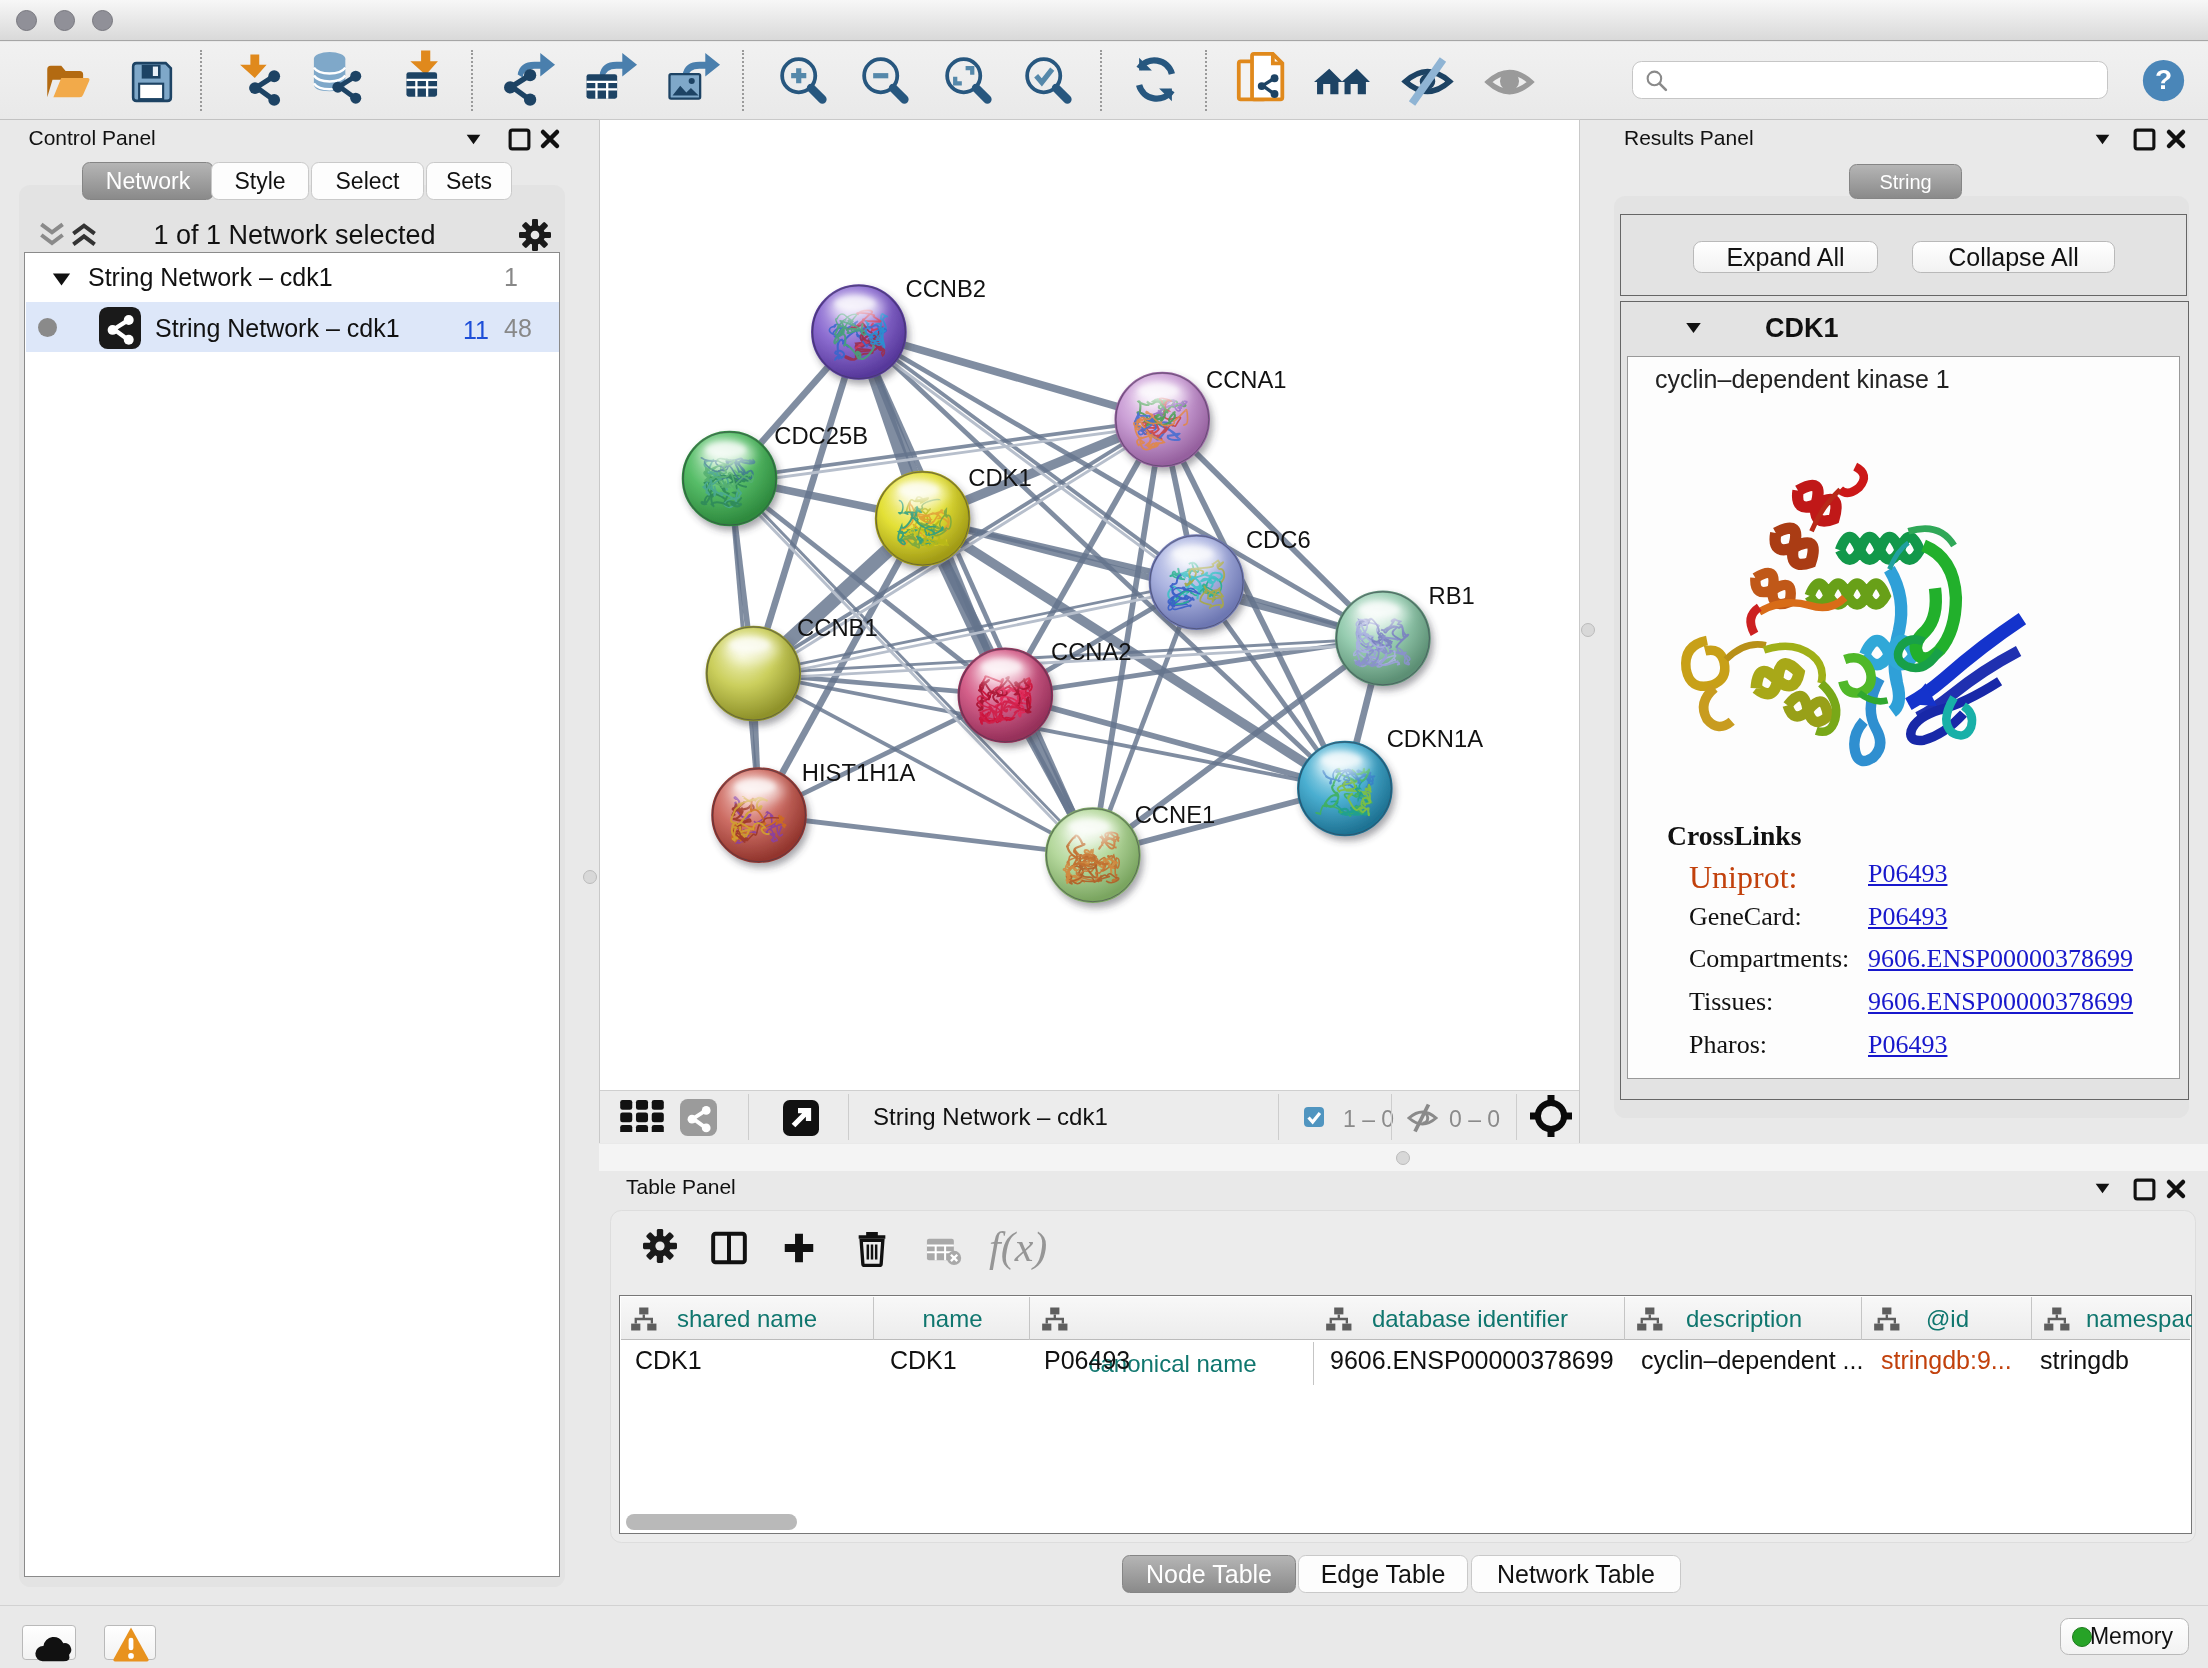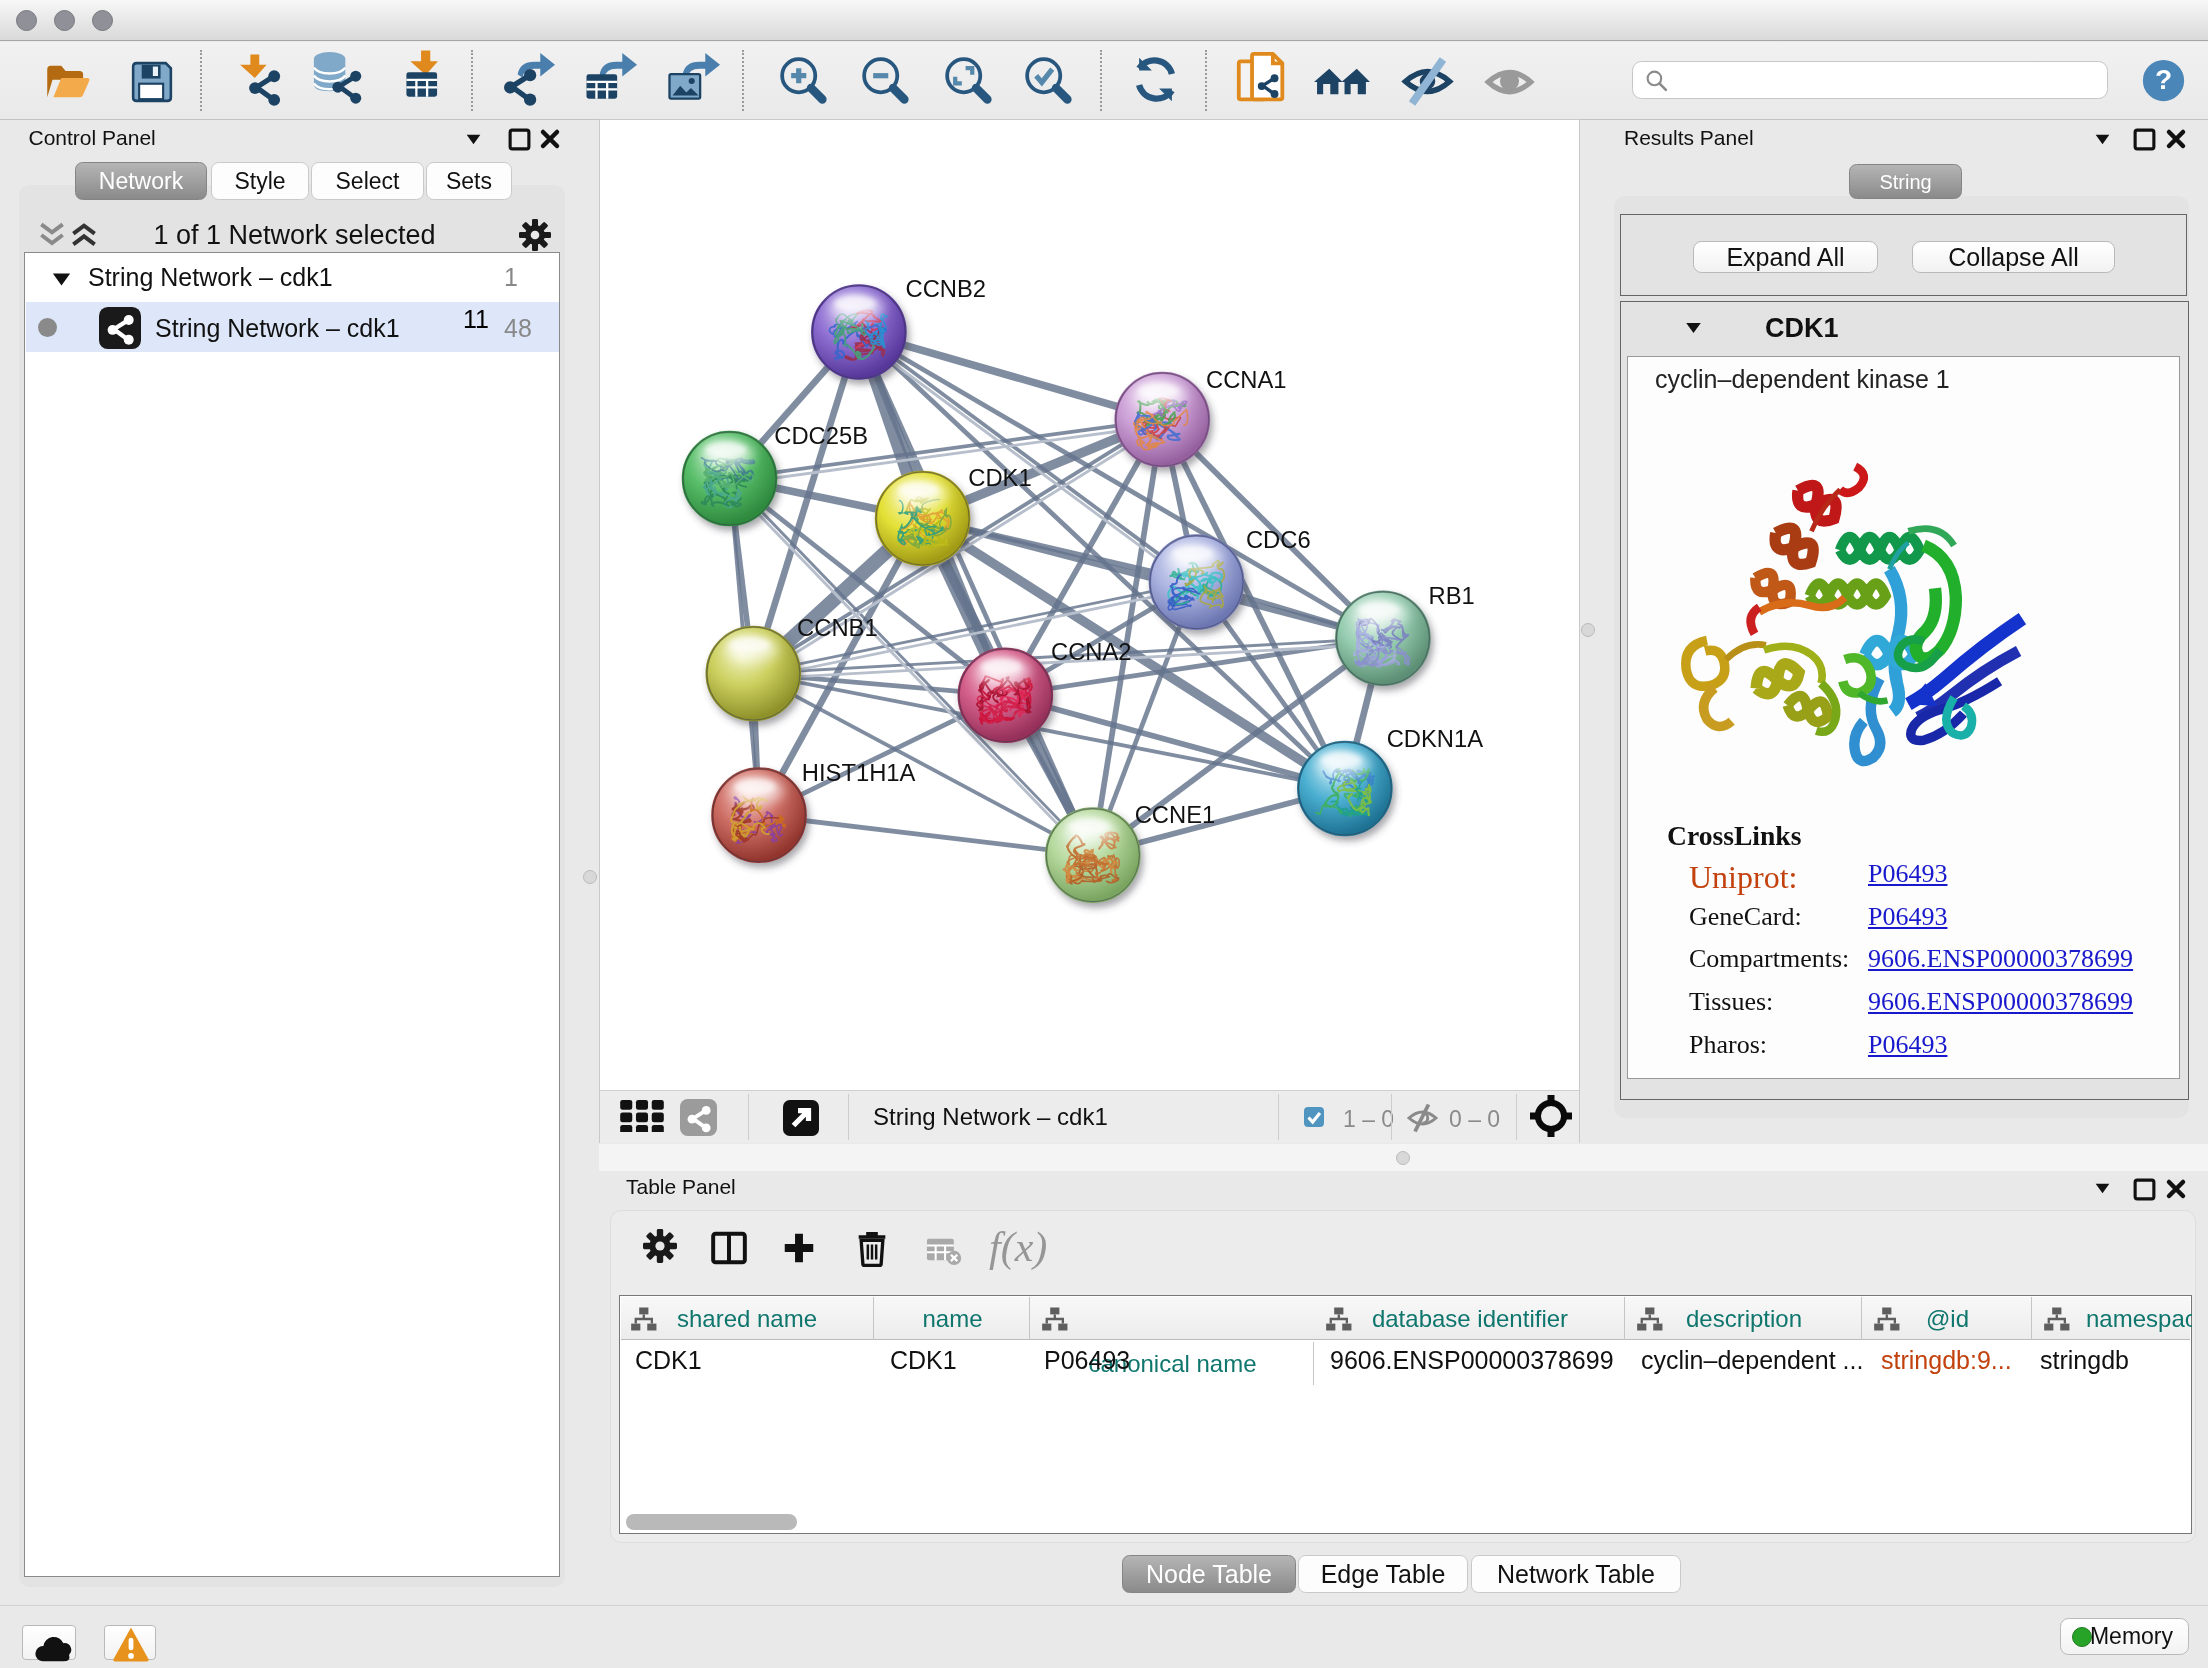--- a/index.html
+++ b/index.html
@@ -177,21 +177,21 @@
     <svg style="position:absolute;left:463px;top:132px" width="21" height="15" viewBox="0 0 48 44">
       <path d="M4 8 h40 L24 36 z" fill="#111"></path>
     </svg>
     <svg style="position:absolute;left:507px;top:127px" width="25" height="25" viewBox="0 0 48 48">
       <rect x="6" y="6" width="36" height="36" rx="4" fill="none" stroke="#111" stroke-width="6"></rect>
     </svg>
     <svg style="position:absolute;left:538px;top:127px" width="24" height="24" viewBox="0 0 48 48">
       <path d="M10 10 L38 38 M38 10 L10 38" stroke="#111" stroke-width="9" stroke-linecap="round"></path>
     </svg>
     <div class="abs panelbox" style="left:19px;top:185px;width:546px;height:1402px"></div>
-    <div class="tab sel" style="left:75px;top:162px;width:132px">Network</div>
+    <div class="tab sel" style="left:82px;top:162px;width:132px">Network</div>
     <div class="tab" style="left:211px;top:162px;width:98px">Style</div>
     <div class="tab" style="left:311px;top:162px;width:113px">Select</div>
     <div class="tab" style="left:426px;top:162px;width:86px">Sets</div>
     <svg style="position:absolute;left:36px;top:219px" width="32" height="32" viewBox="0 0 48 48">
       <path d="M8 8 l16 12 16-12 M8 24 l16 12 16-12" fill="none" stroke="#8a8a8a" stroke-width="6"></path>
     </svg>
     <svg style="position:absolute;left:68px;top:219px" width="32" height="32" viewBox="0 0 48 48">
       <path d="M8 22 l16-12 16 12 M8 38 l16-12 16 12" fill="none" stroke="#333" stroke-width="6"></path>
     </svg>
     <div class="abs" style="left:95px;top:220px;width:399px;text-align:center;font-size:27px;color:#111">1 of 1 Network selected</div>
@@ -222,21 +222,21 @@
       <g transform="translate(7,7) scale(0.71)">
         <g transform="translate(0,0) scale(1.0)">
           <path d="M36 12 L14 26 M14 26 L36 42" stroke="#fff" stroke-width="7"></path>
           <circle cx="38" cy="11" r="8" fill="#fff"></circle>
           <circle cx="12" cy="27" r="8" fill="#fff"></circle>
           <circle cx="38" cy="43" r="8" fill="#fff"></circle>
         </g>
       </g>
     </svg>
     <div class="abs" style="left:155px;top:314px;font-size:25px;color:#111">String Network – cdk1</div>
-    <div class="abs" style="left:463px;top:305px;font-size:25px;color:#000000">11</div>
+    <div class="abs" style="left:463px;top:316px;font-size:25px;color:#1d4ed8">11</div>
     <div class="abs" style="left:504px;top:314px;font-size:25px;color:#888">48</div>
     <div class="abs" style="left:599px;top:119px;width:981px;height:1024px;background:#fff;border:1px solid #c9c9c9"></div>
     <svg width="981" height="971" viewBox="630 125 1031 1021" style="position:absolute;left:599px;top:119px">
       <defs>
         <radialGradient id="gCCNB2" cx="0.38" cy="0.30" r="0.75">
 <stop offset="0" stop-color="#cdbcee"></stop>
           <stop offset="0.45" stop-color="#8d6ed1"></stop>
           <stop offset="0.92" stop-color="#57389b"></stop>
           <stop offset="1" stop-color="#57389b"></stop>
         </radialGradient>

